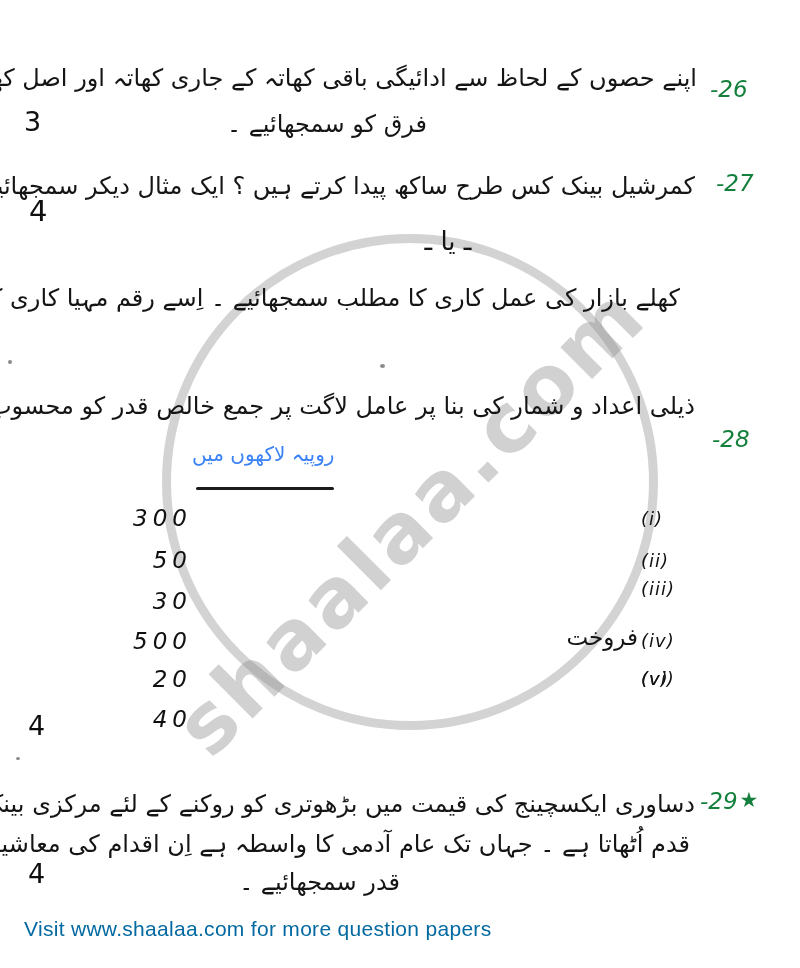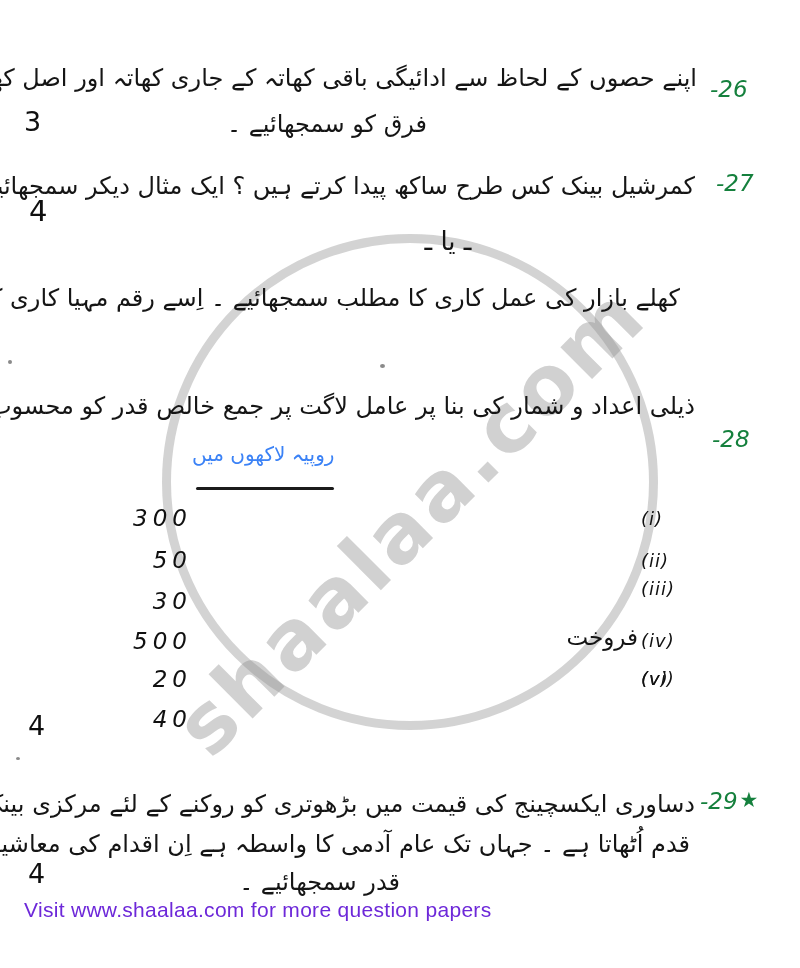--- a/index.html
+++ b/index.html
@@ -76,24 +76,24 @@
     font-size:23px; color:#141414; z-index:2; white-space:nowrap;
   }
   .item-value {
     position:absolute; left:126px; width:66px;
     text-align:right;
     font-style:italic; font-size:23px; letter-spacing:5px;
     color:#101010; z-index:2;
   }
   .star { font-style:normal; font-size:21px; position:relative; top:-2px; left:2px; }
   .footer-note {
-    position:absolute; left:24px; top:898px;
+    position:absolute; left:24px; top:917px;
     font-family:"Liberation Sans", sans-serif;
     font-size:21px; letter-spacing:0.3px;
-    color:#6d28d9; z-index:2; white-space:nowrap;
+    color:#0369a1; z-index:2; white-space:nowrap;
   }
   .speck { position:absolute; background:#8a8a8a; border-radius:50%; z-index:1; }
 </style>
 </head>
 <body>
 
 <div class="page">
 
   <div class="wm-ring"></div>
   <div class="wm-text">shaalaa.com</div>

